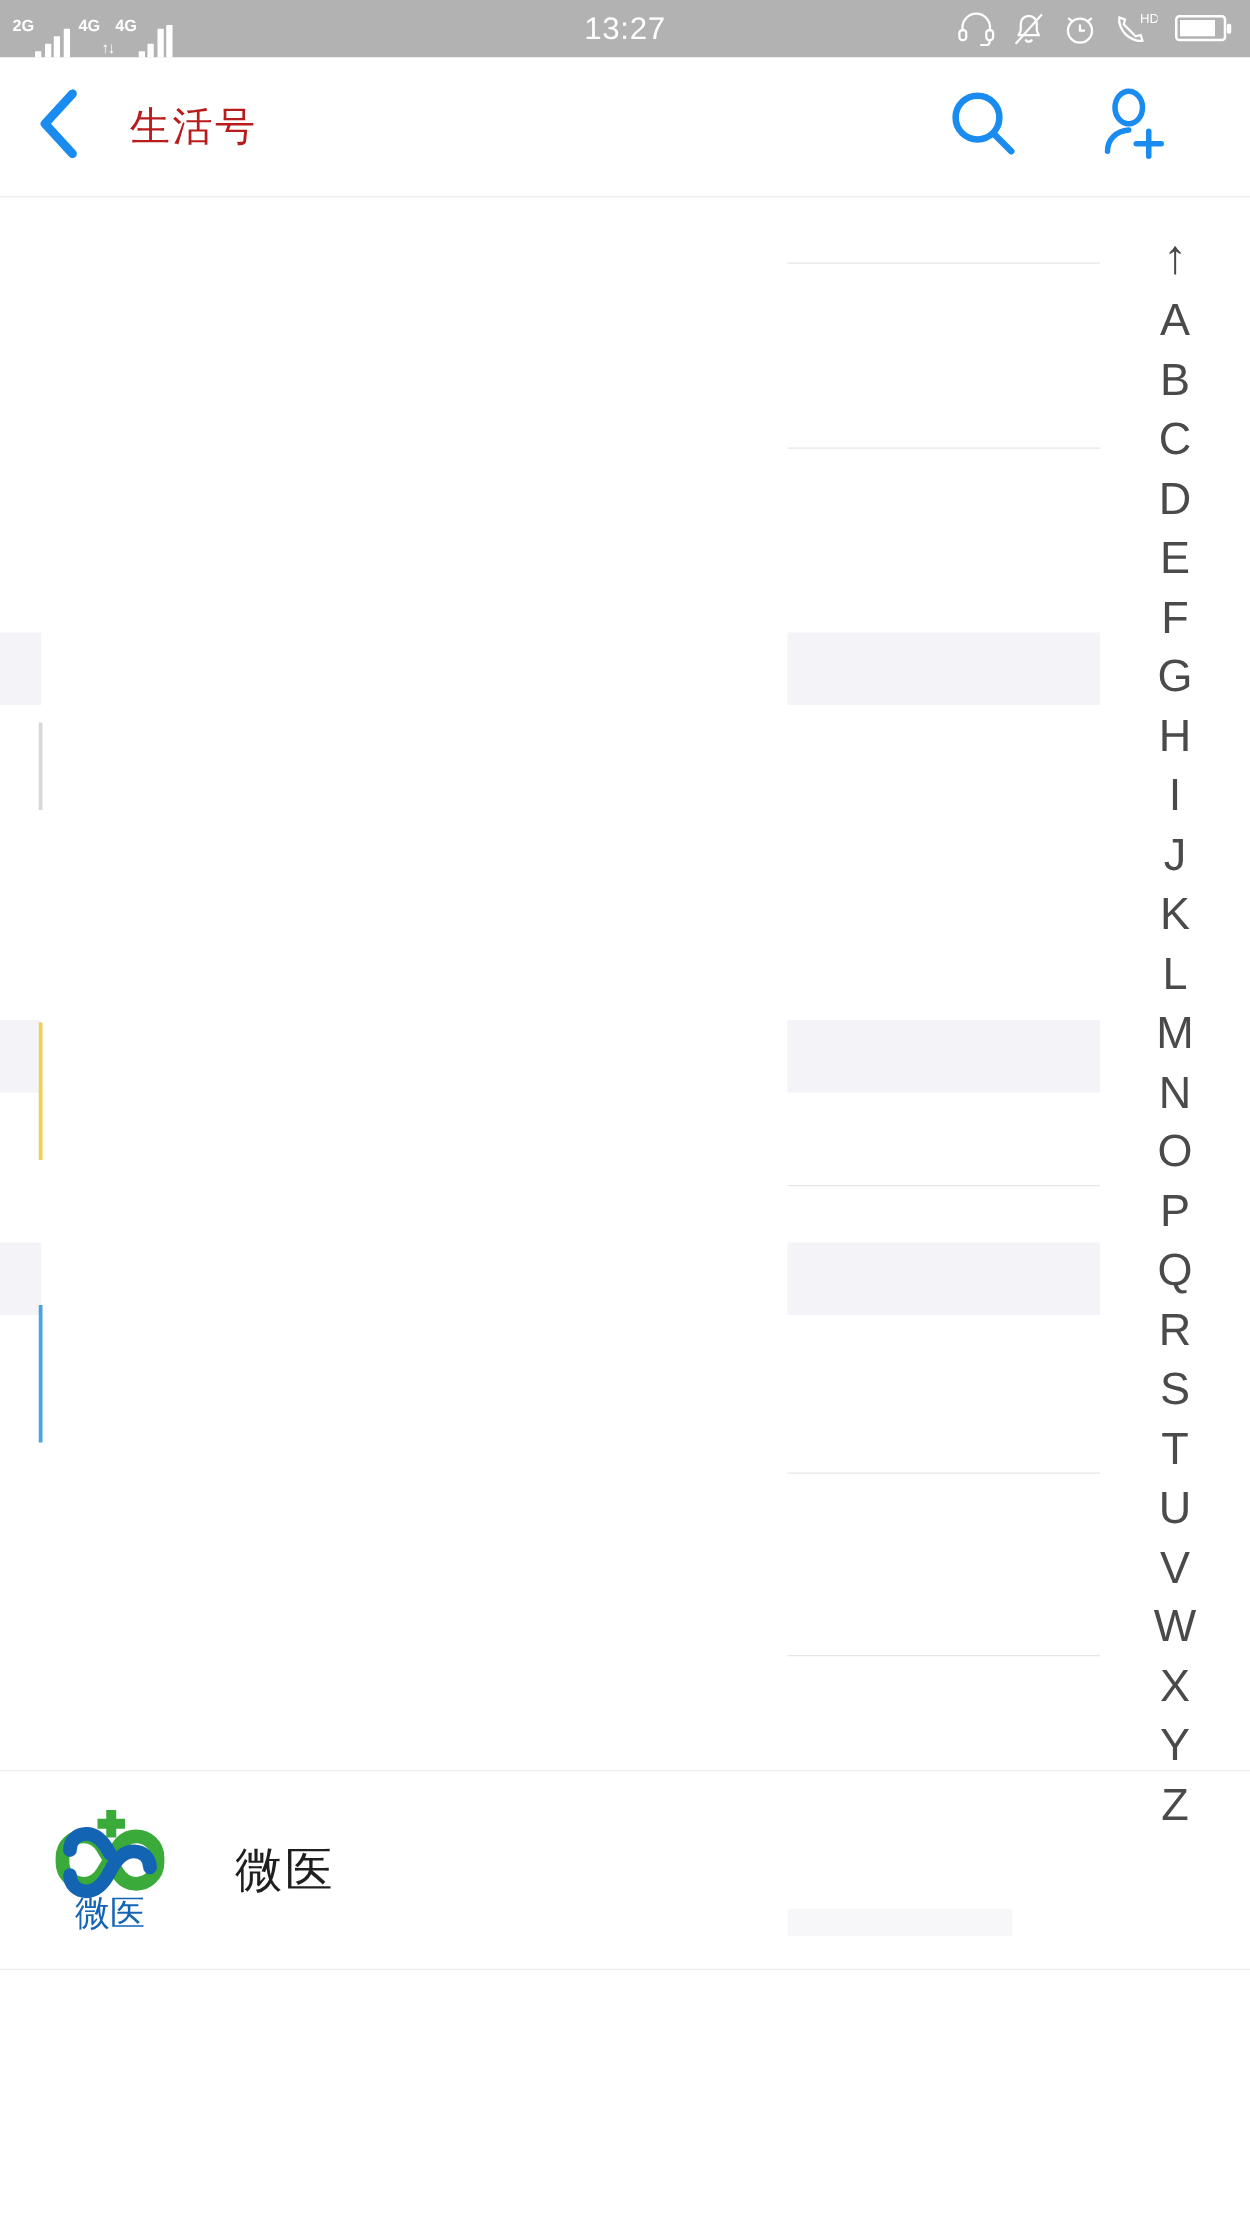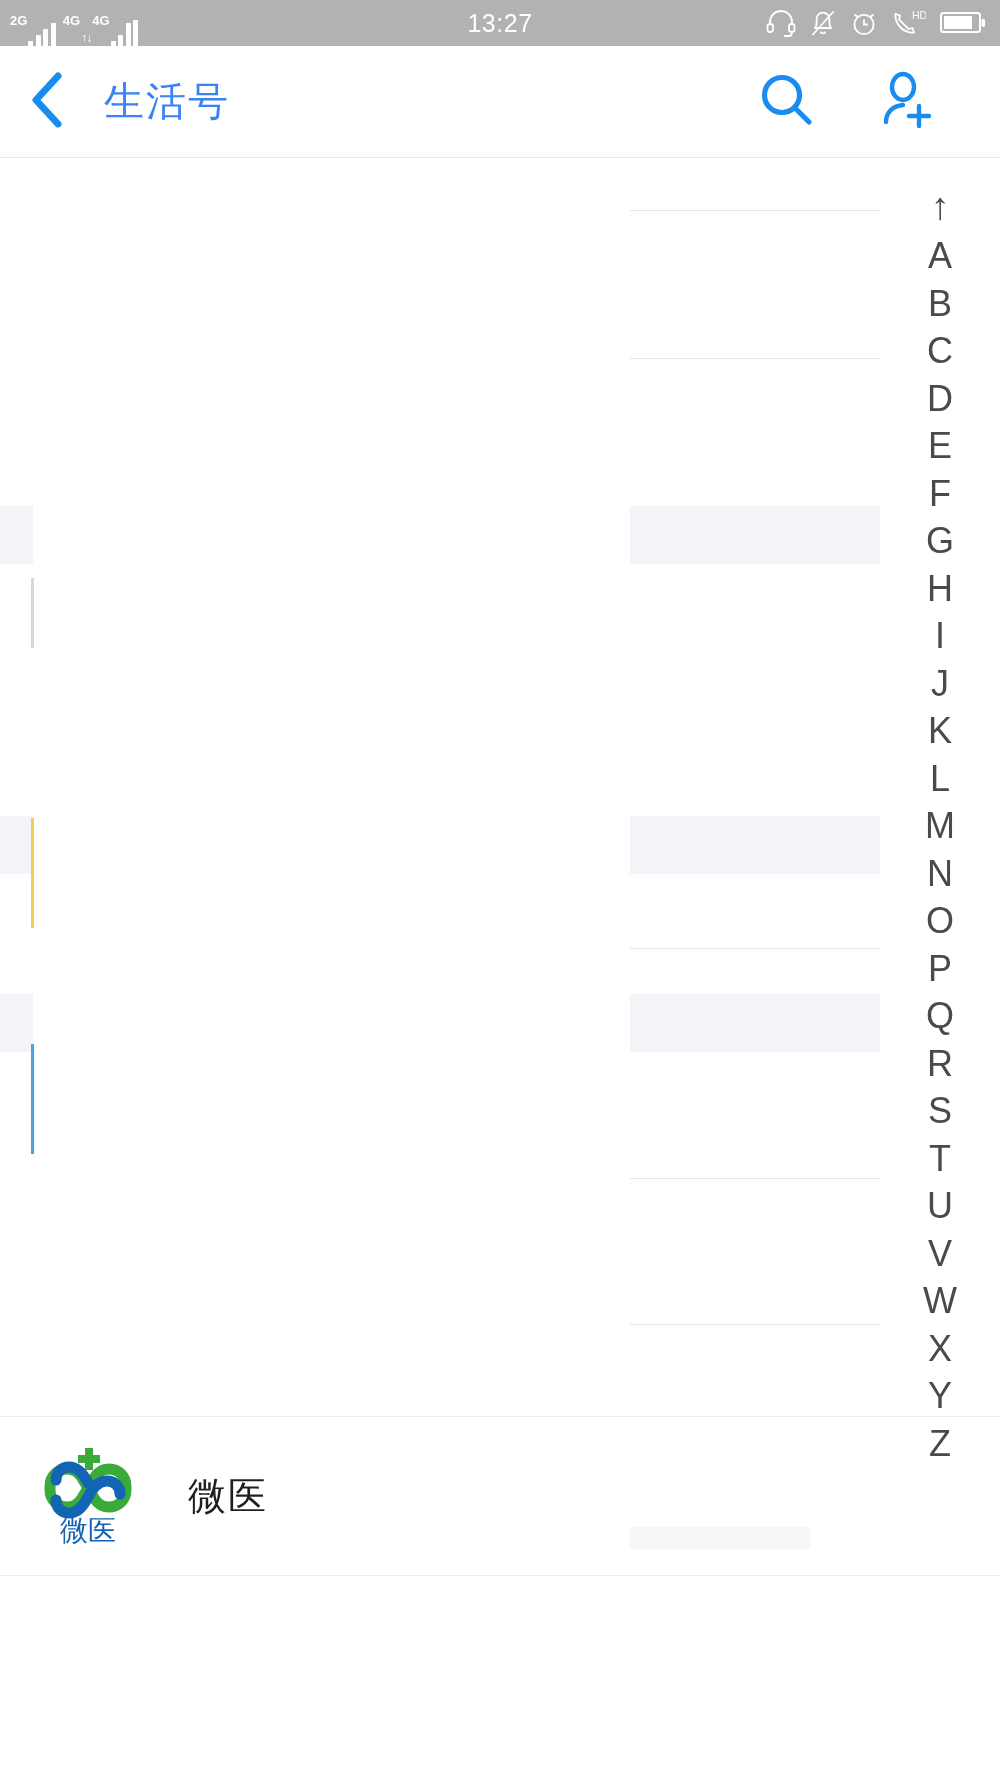--- a/index.html
+++ b/index.html
@@ -48,21 +48,21 @@
   .header{
     position:absolute; left:0; top:46px; width:1000px; height:112px;
     background:#ffffff;
     display:flex; align-items:center;
     border-bottom:1px solid #e8e8e8;
   }
   .back-btn{
     width:96px; height:112px; display:flex; align-items:center; justify-content:center;
   }
   .page-title{
-    font-size:40px; color:#3b82f6; letter-spacing:2px;
+    font-size:32px; color:#b91c1c; letter-spacing:2px;
     margin-left:8px; font-weight:400;
   }
   .header-actions{
     margin-left:auto; display:flex; align-items:center; gap:48px; padding-right:60px;
   }
   .hdr-icon{ width:70px; height:70px; display:flex; align-items:center; justify-content:center; }
 
   
   .body{
     position:absolute; left:0; top:158px; width:1000px; height:1620px;

